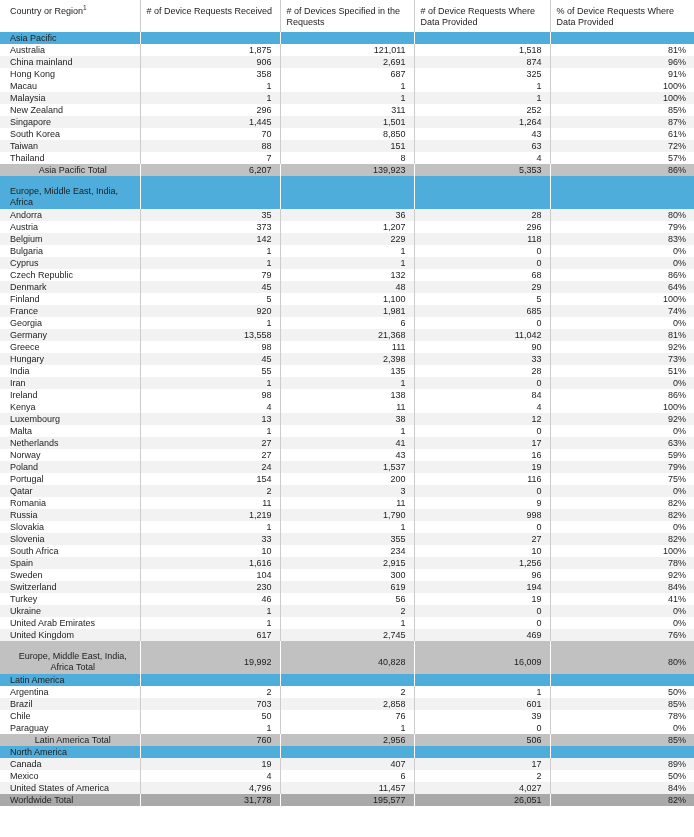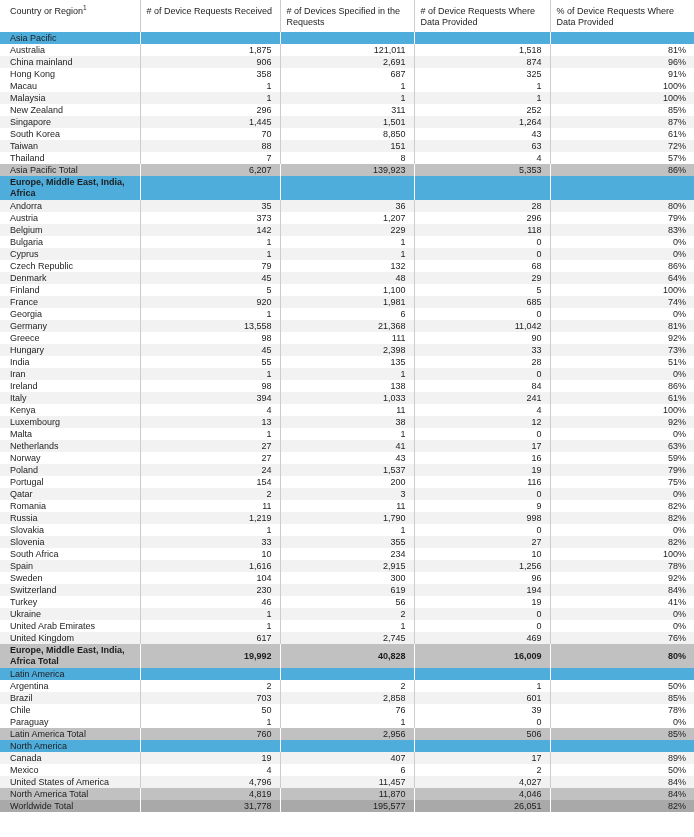--- a/index.html
+++ b/index.html
@@ -51,29 +51,29 @@
   }
   tr.stripe td { background: var(--stripe-bg, #f2f2f2); }
   tr.region-header td {
     background: var(--region-header-bg, #4eaddb);
     border-left-color: rgba(255,255,255,0.65);
     margin-left: 12px;
   }
   tr.region-total td {
     background: var(--region-total-bg, #c1c1c1);
     border-left-color: rgba(255,255,255,0.7);
+    text-align: center;
   }
   tr.worldwide-total td {
     background: var(--worldwide-total-bg, #a9a9a9);
     border-left-color: rgba(255,255,255,0.7);
   }
   tr.multiline td {
-    padding-top: 1px;
+    padding-top: 10px;
     padding-bottom: 1px;
-    font-weight: bold;
   }
   sup { font-size: 6.5px; line-height: 0; }
 </style>
 </head>
 <body>
 
 <table class="report-table">
   <colgroup>
     <col style="width:140px">
     <col style="width:140px">
@@ -287,27 +287,20 @@
         <td class="num">0</td>
         <td class="num">0%</td>
       </tr>
       <tr>
         <td class="country">Ireland</td>
         <td class="num">98</td>
         <td class="num">138</td>
         <td class="num">84</td>
         <td class="num">86%</td>
       </tr>
-      <tr class="stripe">
-        <td class="country">Italy</td>
-        <td class="num">394</td>
-        <td class="num">1,033</td>
-        <td class="num">241</td>
-        <td class="num">61%</td>
-      </tr>
       <tr>
         <td class="country">Kenya</td>
         <td class="num">4</td>
         <td class="num">11</td>
         <td class="num">4</td>
         <td class="num">100%</td>
       </tr>
       <tr class="stripe">
         <td class="country">Luxembourg</td>
         <td class="num">13</td>
@@ -511,27 +504,20 @@
         <td class="num">2</td>
         <td class="num">50%</td>
       </tr>
       <tr class="stripe">
         <td class="country">United States of America</td>
         <td class="num">4,796</td>
         <td class="num">11,457</td>
         <td class="num">4,027</td>
         <td class="num">84%</td>
       </tr>
-      <tr class="region-total">
-        <td class="country">North America Total</td>
-        <td class="num">4,819</td>
-        <td class="num">11,870</td>
-        <td class="num">4,046</td>
-        <td class="num">84%</td>
-      </tr>
       <tr class="worldwide-total">
         <td class="country">Worldwide Total</td>
         <td class="num">31,778</td>
         <td class="num">195,577</td>
         <td class="num">26,051</td>
         <td class="num">82%</td>
       </tr>
     </tbody>
 </table>
 

